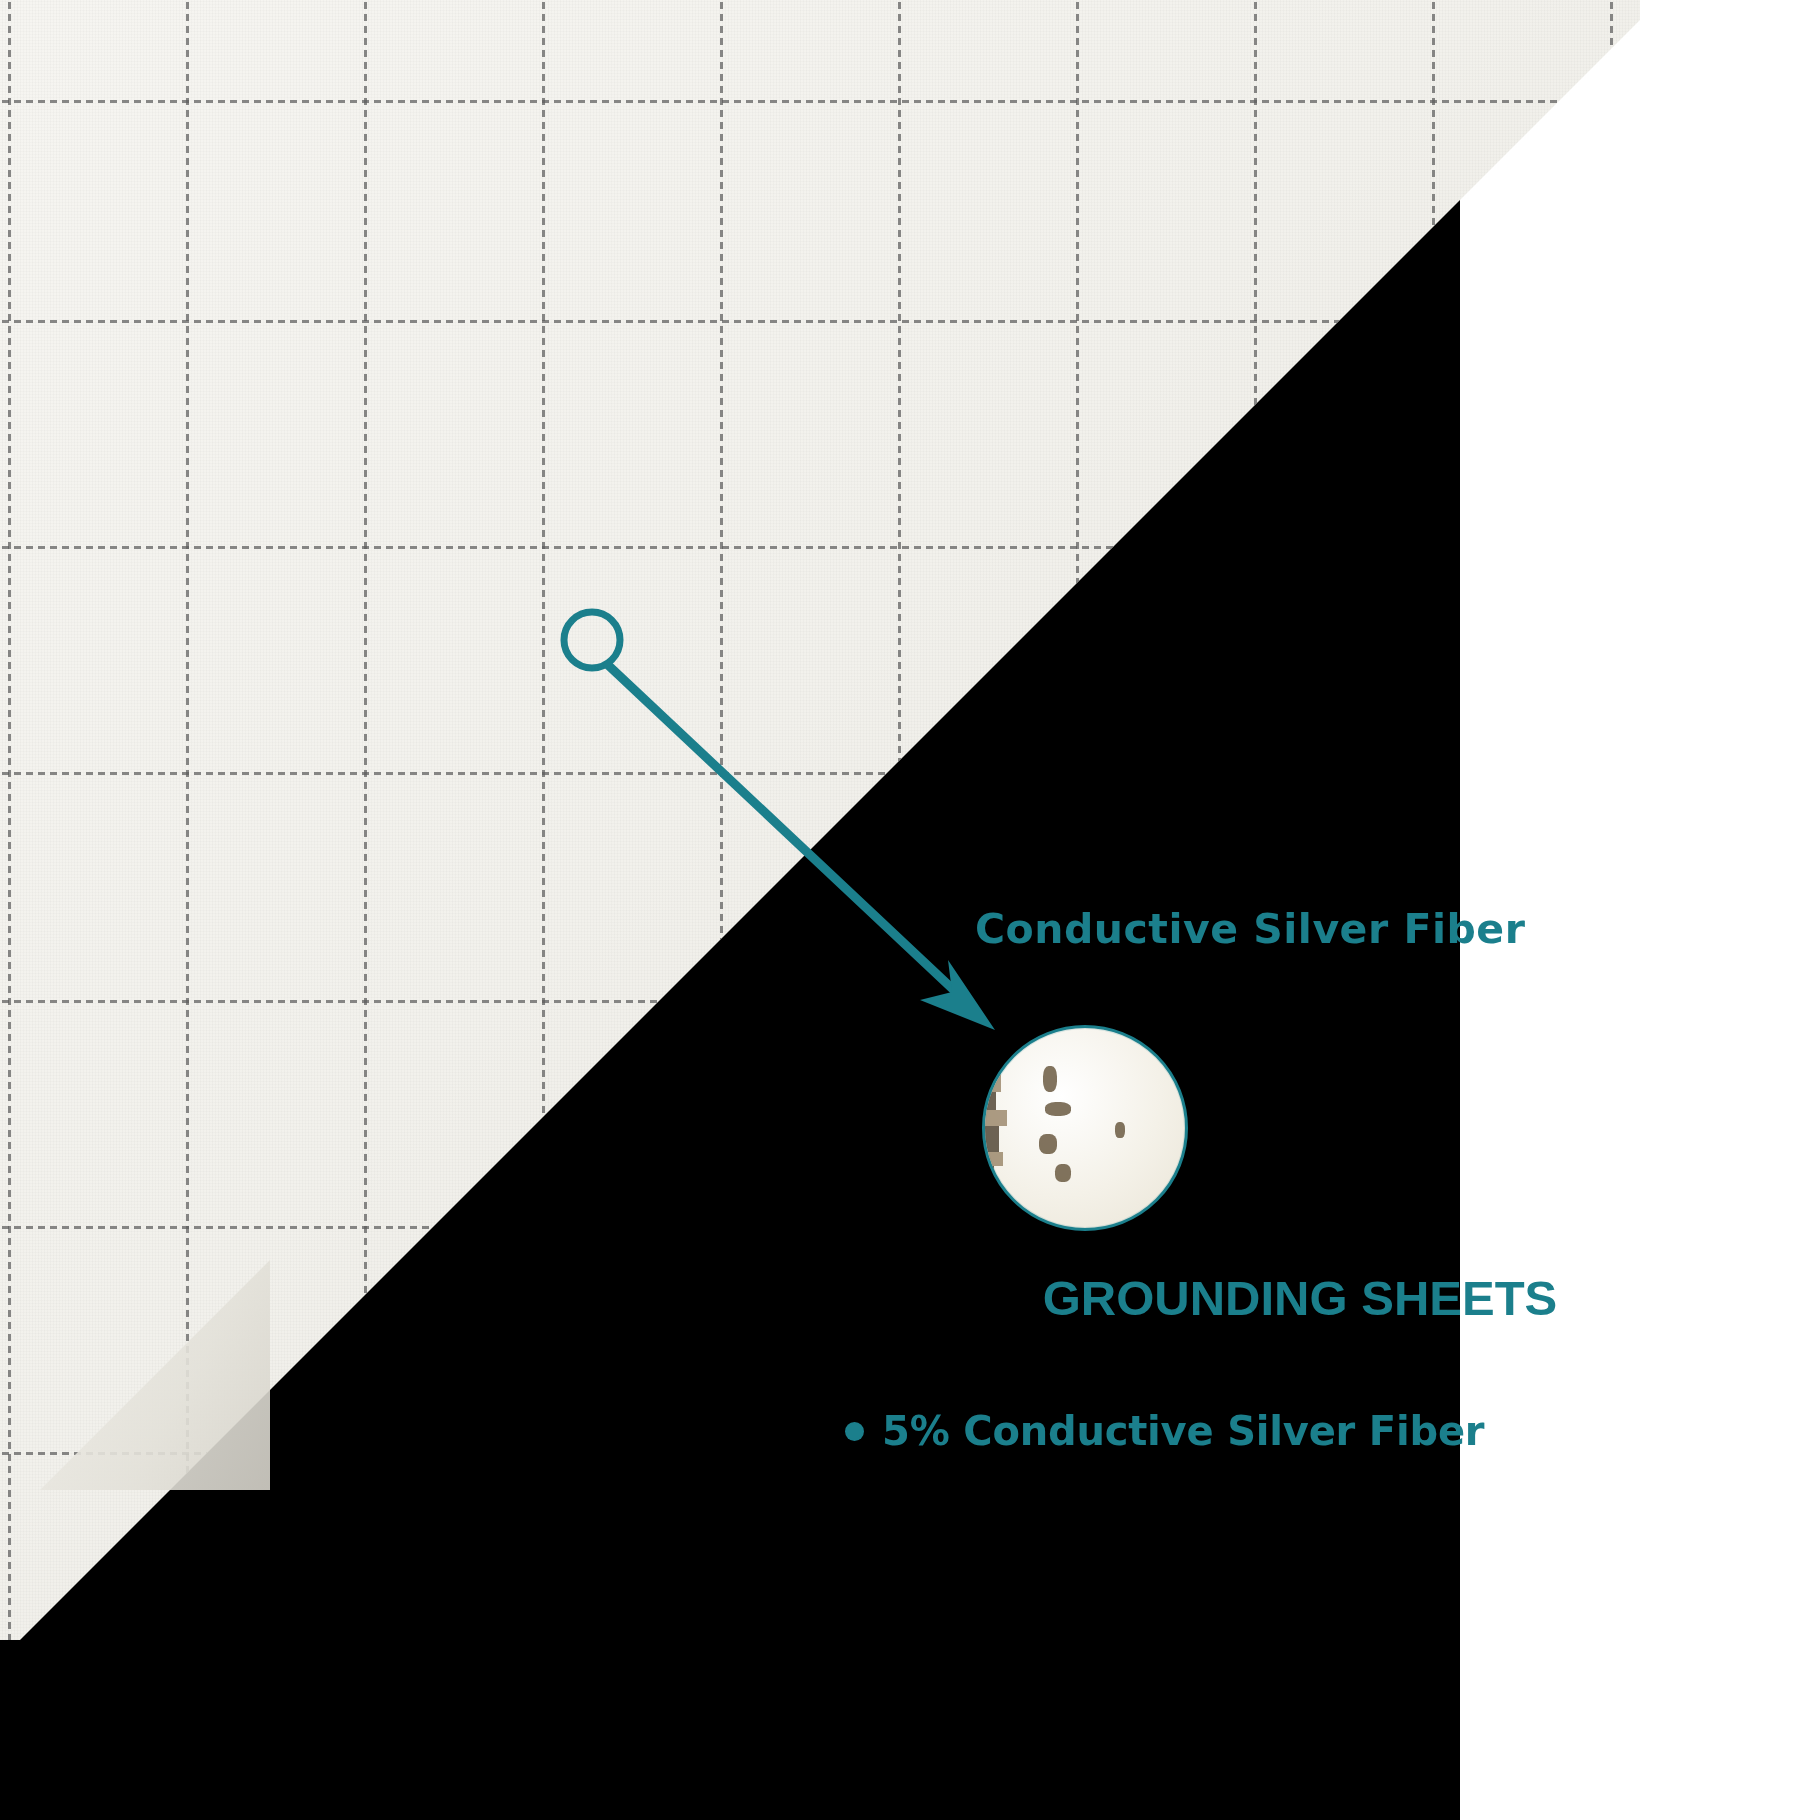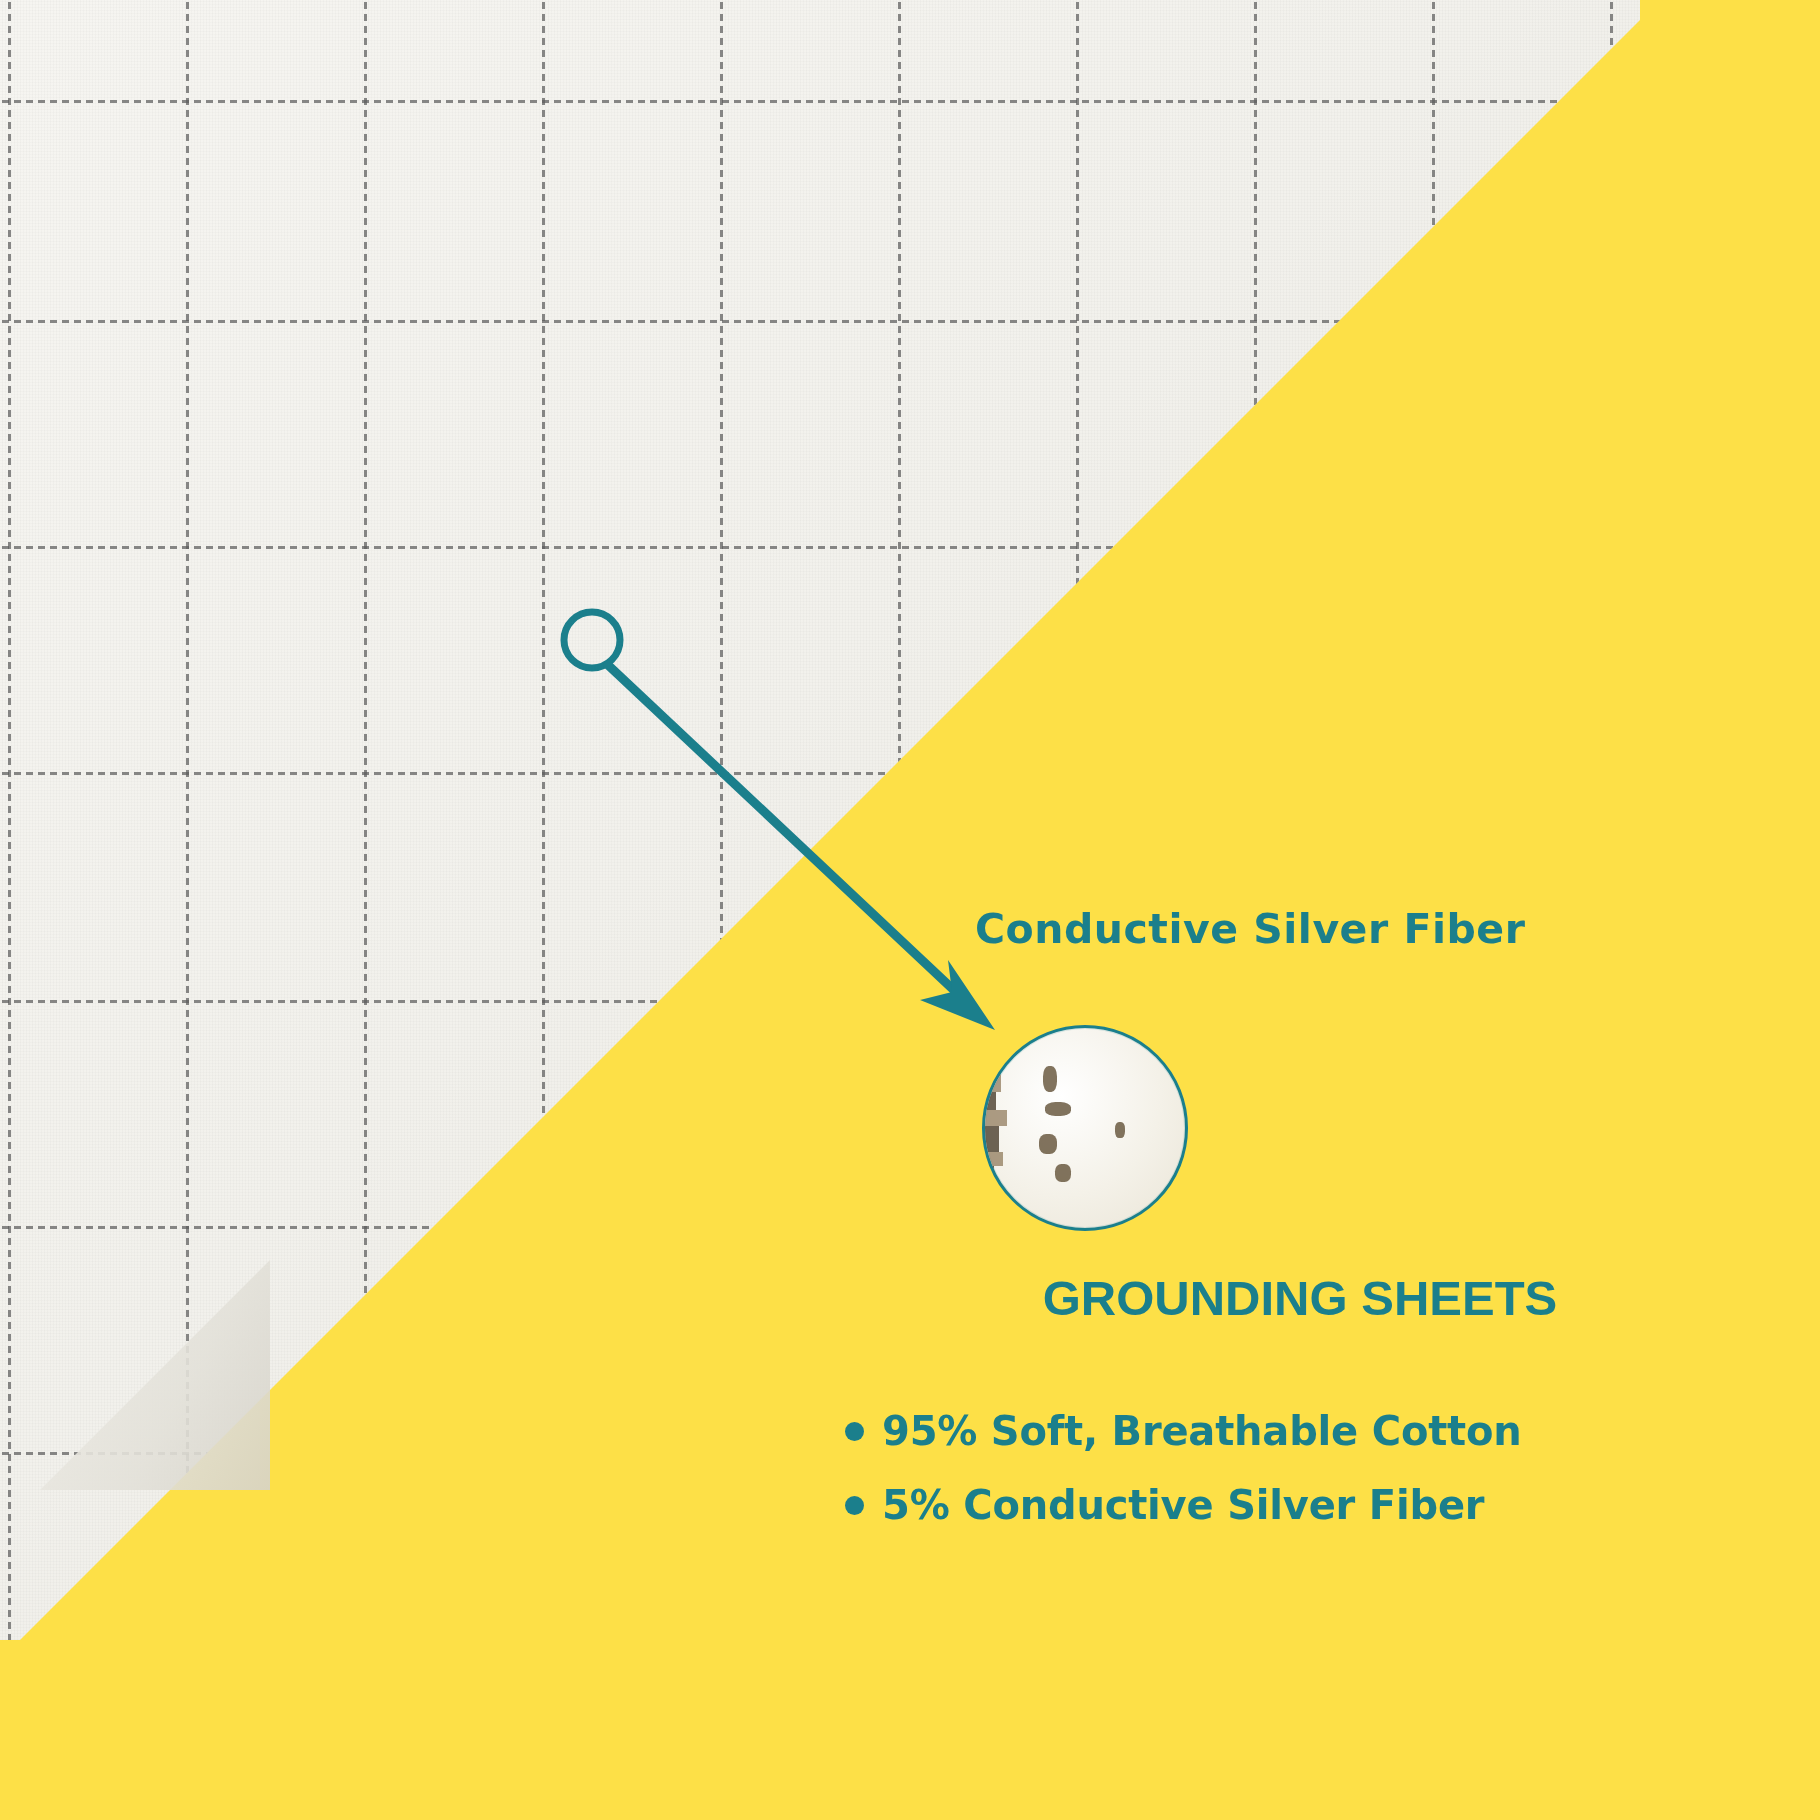--- a/index.html
+++ b/index.html
@@ -8,23 +8,23 @@
     background: #ffffff;
   }
   body {
     width: 1820px;
     height: 1820px;
     overflow: hidden;
     font-family: "DejaVu Sans", sans-serif;
   }
   #stage {
     position: relative;
-    width: 1820px;
+    width: 1460px;
     height: 1820px;
-    background: #fde047;
+    background: #000000;
   }
 
   
   .fabric-wrap {
     position: absolute;
     left: 0;
     top: 0;
     width: 1640px;
     height: 1640px;
     overflow: hidden;
@@ -268,21 +268,17 @@
     <div class="sp" style="left:130px; top:94px;  width:10px; height:16px;"></div>
   </div>
 
   <div class="label-fiber">Conductive Silver Fiber</div>
 
   <div class="title-main">GROUNDING SHEETS</div>
 
   <div class="bullets">
     <div class="bullet-row">
       <span class="bullet-dot"></span>
-      <span class="bullet-text">95% Soft, Breathable Cotton</span>
-    </div>
-    <div class="bullet-row">
-      <span class="bullet-dot"></span>
       <span class="bullet-text">5% Conductive Silver Fiber</span>
     </div>
   </div>
 
 </div>
 
 </body></html>

